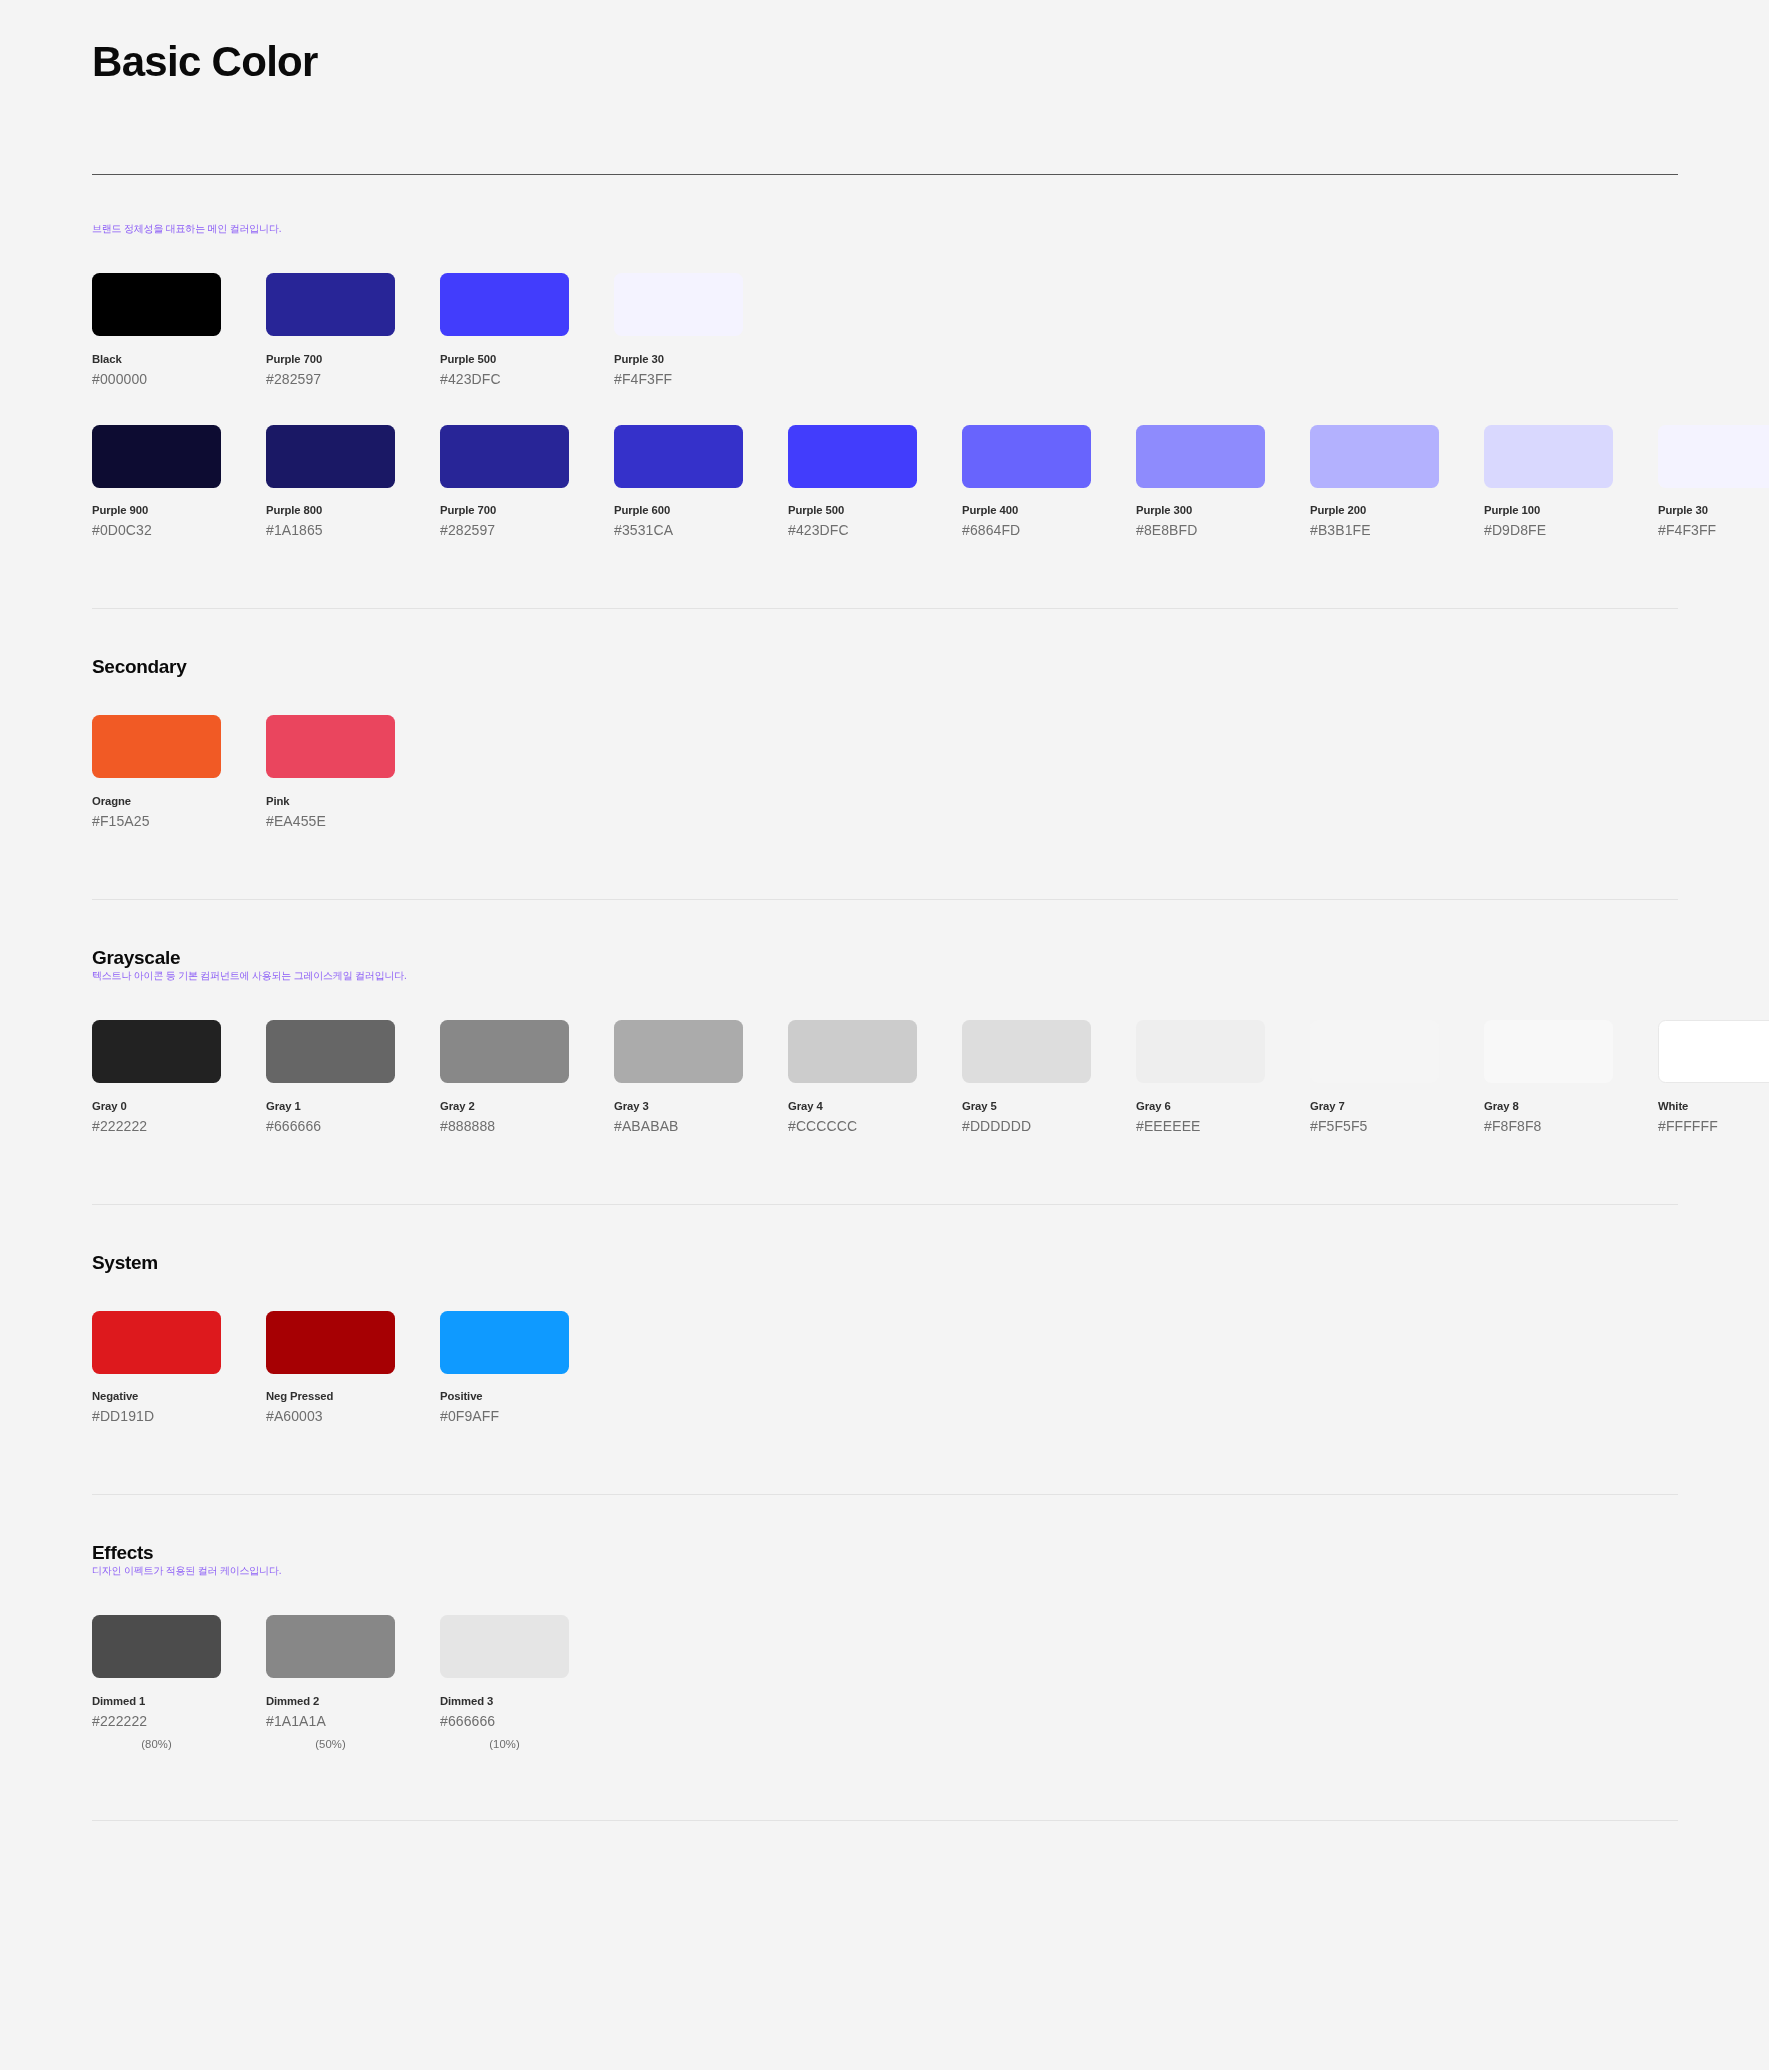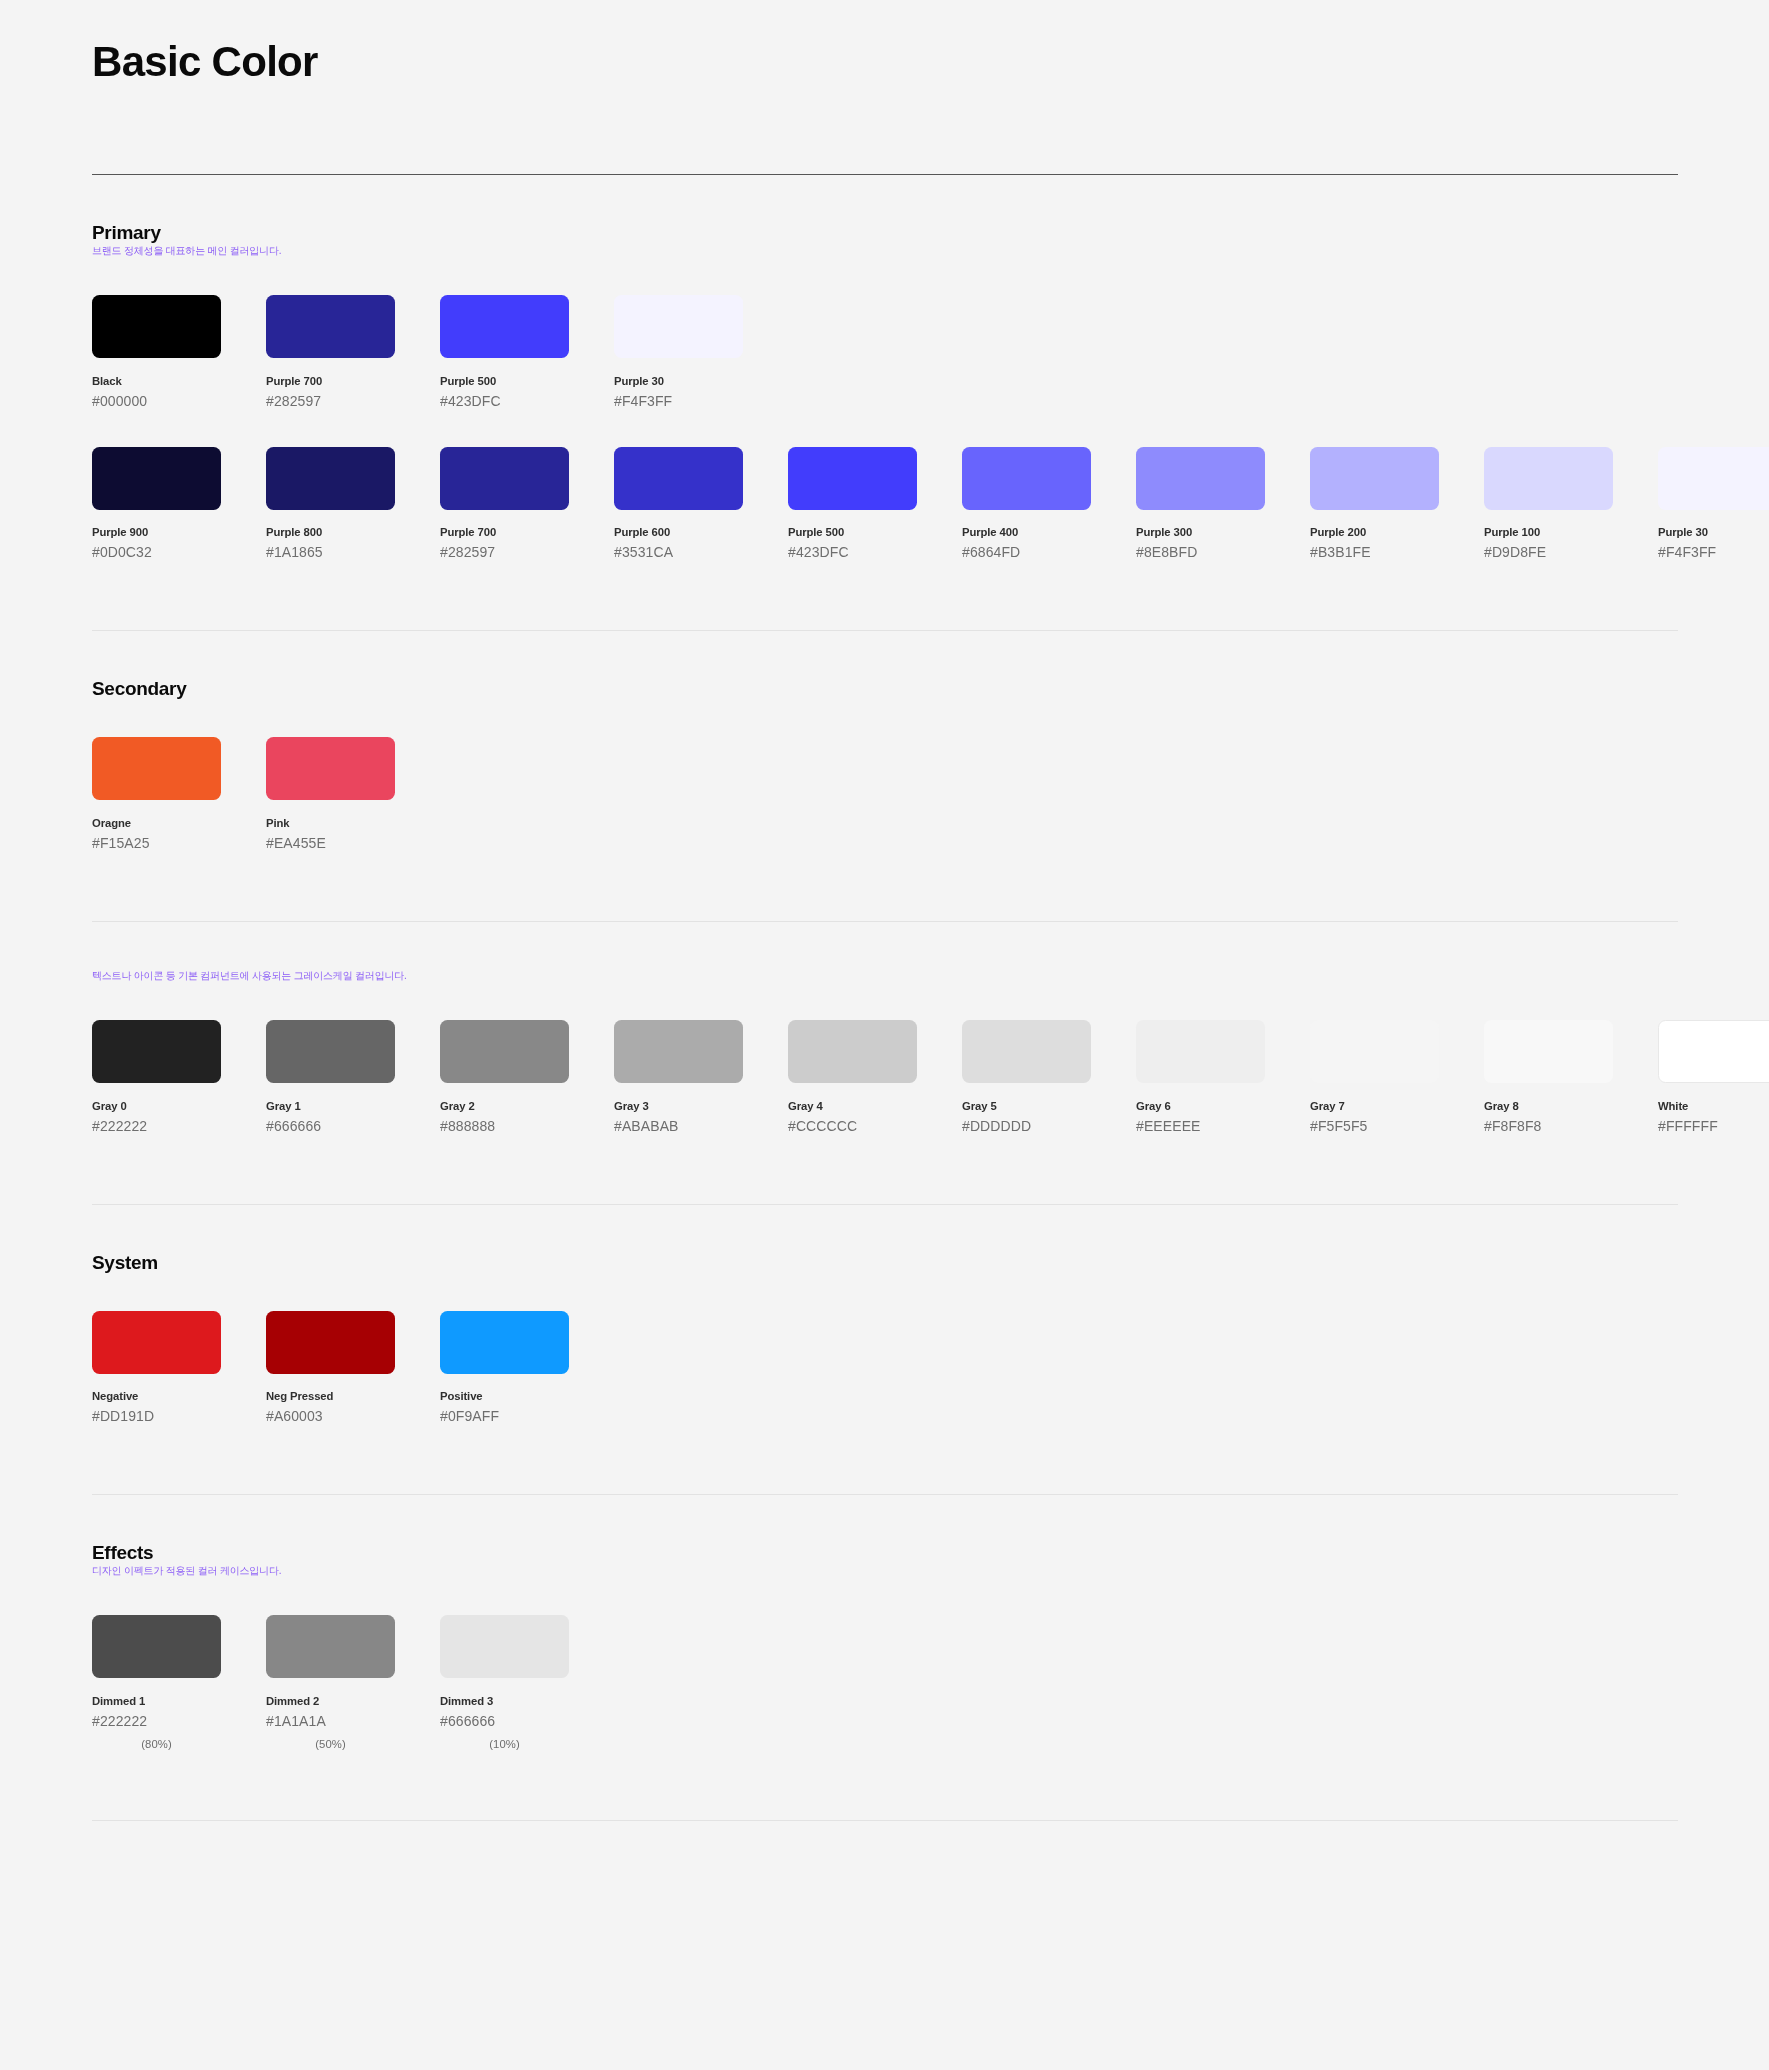--- a/index.html
+++ b/index.html
@@ -120,21 +120,20 @@
 <body>
 
 <div class="page">
 
   <h1 class="page-title">Basic Color</h1>
 
   <div class="title-rule"></div>
 
   <div id="sections-root">
       <section class="section">
-        <h2 class="section-title">Primary</h2>
         <p class="section-desc">브랜드 정체성을 대표하는 메인 컬러입니다.</p>
         <div class="swatch-row">
           <div class="swatch-cell">
             <div class="swatch-chip" style="background-color: rgb(0, 0, 0);"></div>
             <div class="swatch-name">Black</div>
             <div class="swatch-hex">#000000</div>
           </div>
           <div class="swatch-cell">
             <div class="swatch-chip" style="background-color: rgb(40, 37, 151);"></div>
             <div class="swatch-name">Purple 700</div>
@@ -215,20 +214,21 @@
           </div>
           <div class="swatch-cell">
             <div class="swatch-chip" style="background-color: rgb(234, 69, 94);"></div>
             <div class="swatch-name">Pink</div>
             <div class="swatch-hex">#EA455E</div>
           </div>
         </div>
       </section>
       <div class="section-rule"></div>
       <section class="section">
+        <h2 class="section-title">Grayscale</h2>
         <p class="section-desc">텍스트나 아이콘 등 기본 컴퍼넌트에 사용되는 그레이스케일 컬러입니다.</p>
         <div class="swatch-row">
           <div class="swatch-cell">
             <div class="swatch-chip" style="background-color: rgb(34, 34, 34);"></div>
             <div class="swatch-name">Gray 0</div>
             <div class="swatch-hex">#222222</div>
           </div>
           <div class="swatch-cell">
             <div class="swatch-chip" style="background-color: rgb(102, 102, 102);"></div>
             <div class="swatch-name">Gray 1</div>

